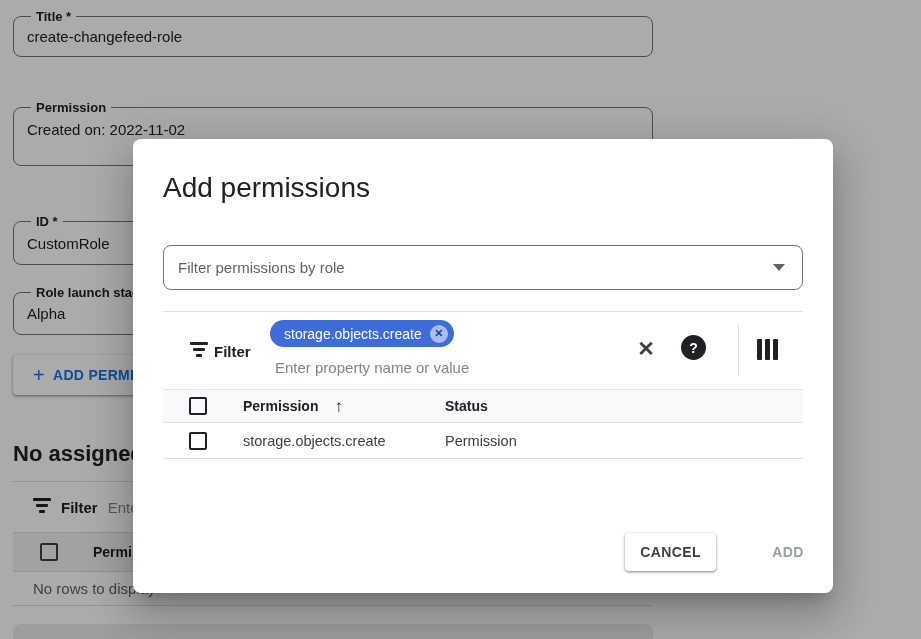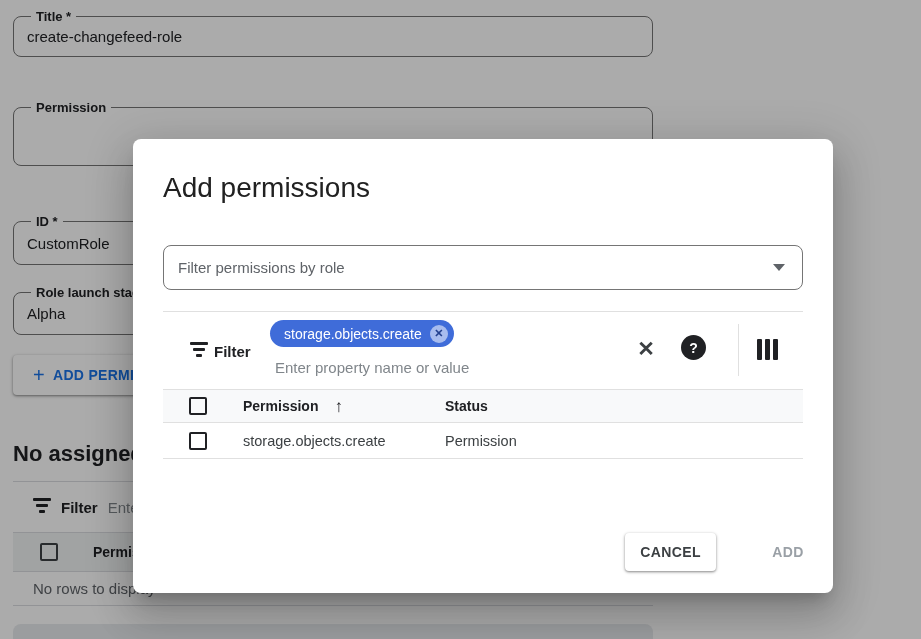--- a/index.html
+++ b/index.html
@@ -141,20 +141,21 @@
 
 <div class="bg-page">
 
   <div class="field" style="left:13px;top:16px;width:640px;height:41px;">
     <span class="flabel">Title *</span>
     <span class="fvalue" style="top:11px;">create-changefeed-role</span>
   </div>
 
   <div class="field" style="left:13px;top:107px;width:640px;height:59px;">
     <span class="flabel">Permission</span>
+    <span class="fvalue" style="top:13px;">Created on: 2022-11-02</span>
   </div>
 
   <div class="field" style="left:13px;top:221px;width:640px;height:44px;">
     <span class="flabel">ID *</span>
     <span class="fvalue" style="top:13px;">CustomRole</span>
   </div>
 
   <div class="field" style="left:13px;top:292px;width:640px;height:43px;">
     <span class="flabel">Role launch stage</span>
     <span class="fvalue" style="top:12px;">Alpha</span>

